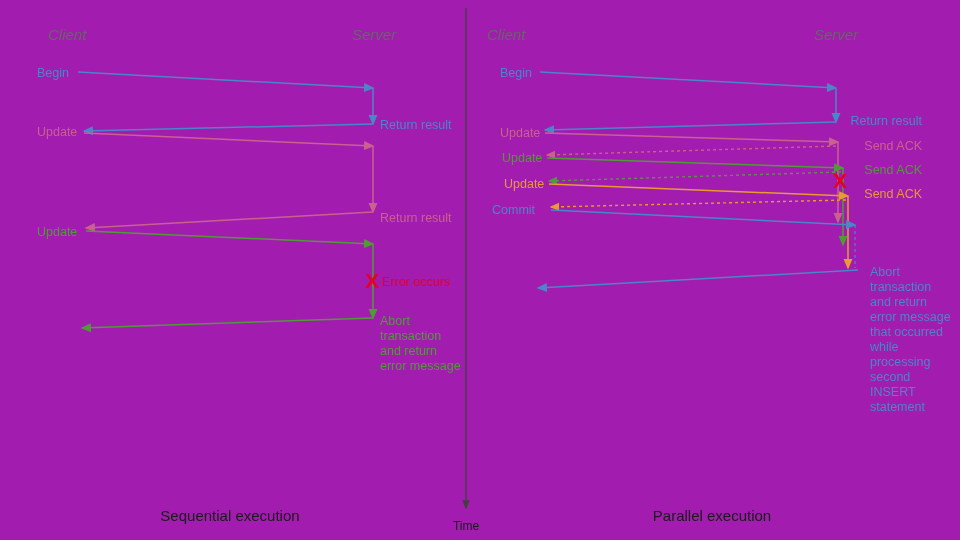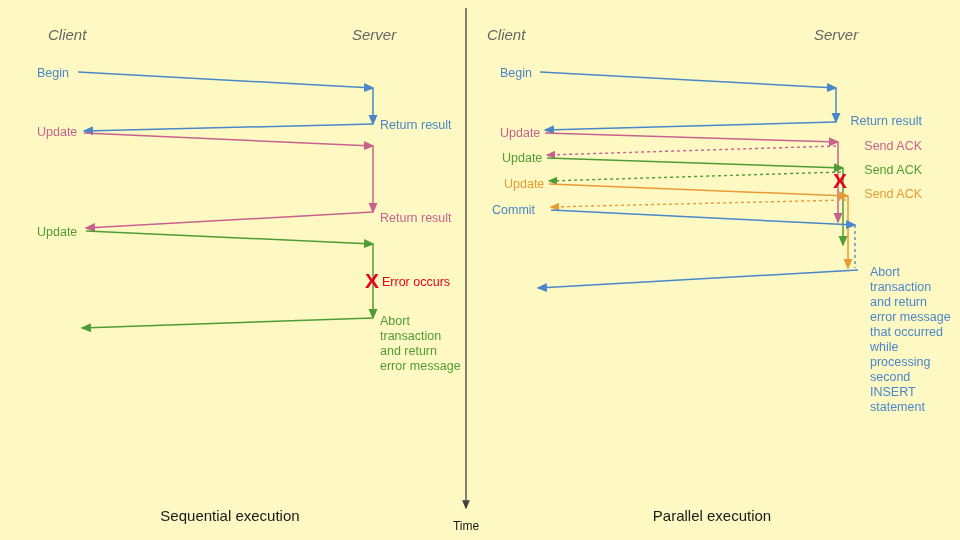--- a/index.html
+++ b/index.html
@@ -4,21 +4,21 @@
 <style>
   html, body {
     margin: 0;
     padding: 0;
     background: #ffffff;
   }
   #canvas {
     position: relative;
     width: 960px;
     height: 540px;
-    background: #fef9c3;
+    background: #a21caf;
     font-family: "Liberation Sans", sans-serif;
     overflow: hidden;
   }
   svg.layer {
     position: absolute;
     top: 0; left: 0;
     width: 960px;
     height: 540px;
   }
   text { font-family: "Liberation Sans", sans-serif; }

